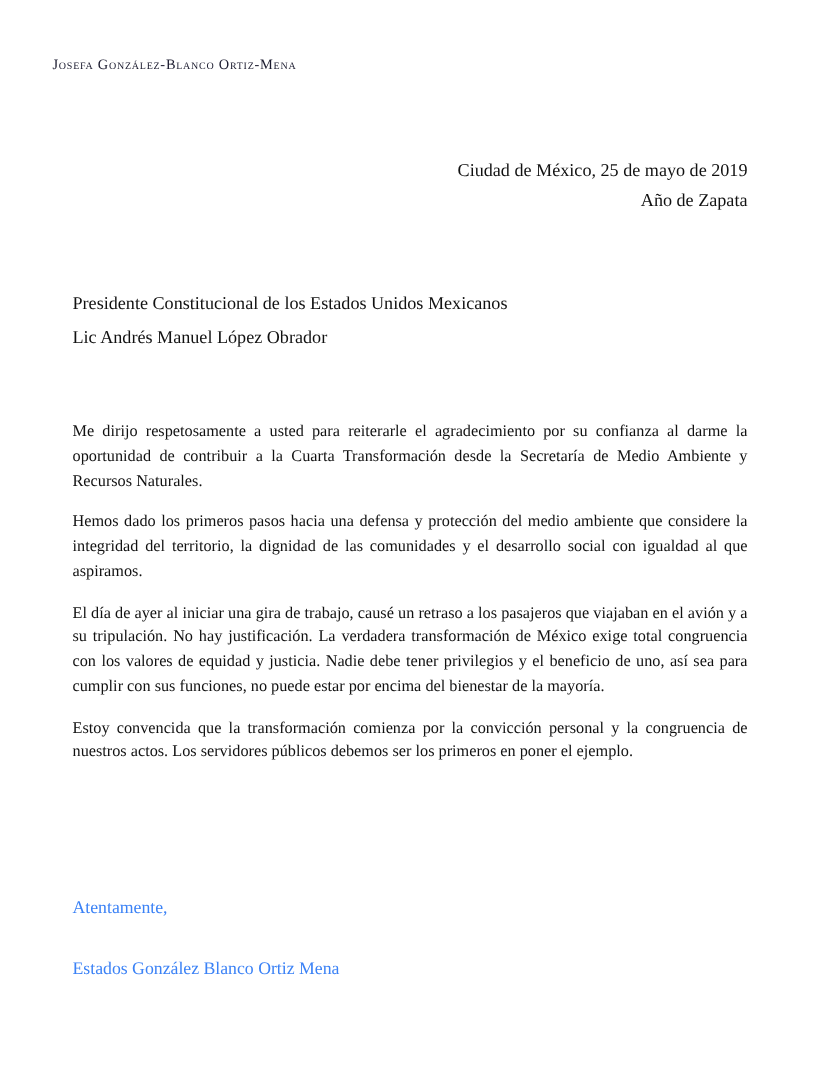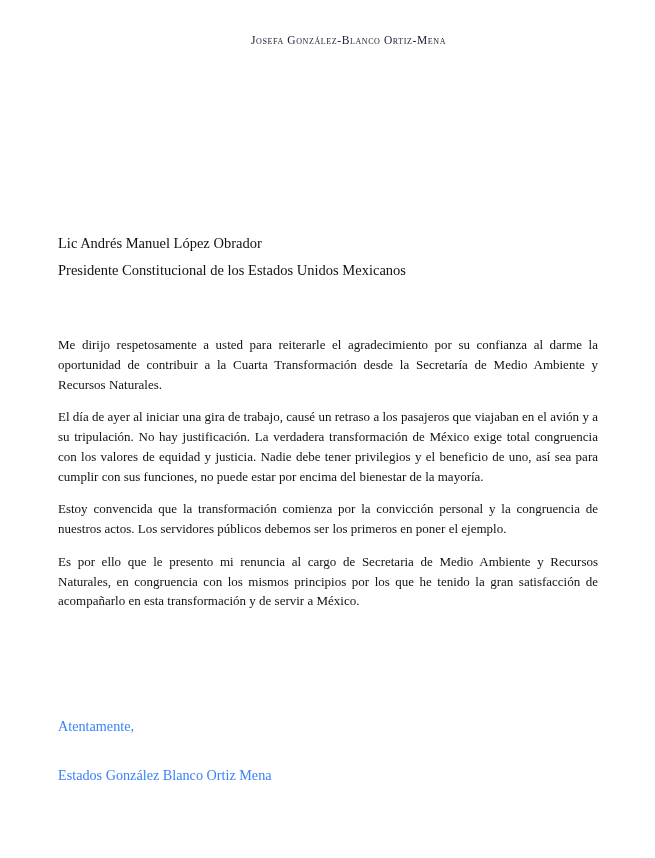--- a/index.html
+++ b/index.html
@@ -18,24 +18,23 @@
     position: relative;
     width: 655px;
     height: 858px;
     background: #ffffff;
     box-sizing: border-box;
   }
 
   
   .letterhead {
     position: absolute;
-    top: 34px;
+    top: 46px;
     left: 0;
     right: 0;
-    text-align: center;
     font-family: "Liberation Serif", serif;
     font-size: 11.5px;
     letter-spacing: 0.6px;
     color: #1a1a2e;
     font-variant: small-caps;
     text-transform: capitalize;
     white-space: nowrap;
     padding-left: 42px;
   }
 
@@ -97,31 +96,35 @@
     white-space: nowrap;
   }
 </style>
 </head>
 <body>
 
 <div class="page">
 
   <div class="letterhead">Josefa González-Blanco Ortiz-Mena</div>
 
+  <div class="date-block">
+    <div>Ciudad de México, 25 de mayo de 2019</div>
+    <div>Año de Zapata</div>
+  </div>
 
   <div class="addressee">
+    <div>Presidente Constitucional de los Estados Unidos Mexicanos</div>
     <div>Lic Andrés Manuel López Obrador</div>
-    <div>Presidente Constitucional de los Estados Unidos Mexicanos</div>
   </div>
 
   <div class="body-text">
     <p>Me dirijo respetosamente a usted para reiterarle el agradecimiento por su confianza al darme la oportunidad de contribuir a la Cuarta Transformación desde la Secretaría de Medio Ambiente y Recursos Naturales.</p>
+    <p>Hemos dado los primeros pasos hacia una defensa y protección del medio ambiente que considere la integridad del territorio, la dignidad de las comunidades y el desarrollo social con igualdad al que aspiramos.</p>
     <p>El día de ayer al iniciar una gira de trabajo, causé un retraso a los pasajeros que viajaban en el avión y a su tripulación. No hay justificación. La verdadera transformación de México exige total congruencia con los valores de equidad y justicia. Nadie debe tener privilegios y el beneficio de uno, así sea para cumplir con sus funciones, no puede estar por encima del bienestar de la mayoría.</p>
     <p>Estoy convencida que la transformación comienza por la convicción personal y la congruencia de nuestros actos. Los servidores públicos debemos ser los primeros en poner el ejemplo.</p>
-    <p>Es por ello que le presento mi renuncia al cargo de Secretaria de Medio Ambiente y Recursos Naturales, en congruencia con los mismos principios por los que he tenido la gran satisfacción de acompañarlo en esta transformación y de servir a México.</p>
   </div>
 
   <div class="closing">
     <div>Atentamente,</div>
     <div class="signature">Estados González Blanco Ortiz Mena</div>
   </div>
 
 </div>
 
 </body></html>

